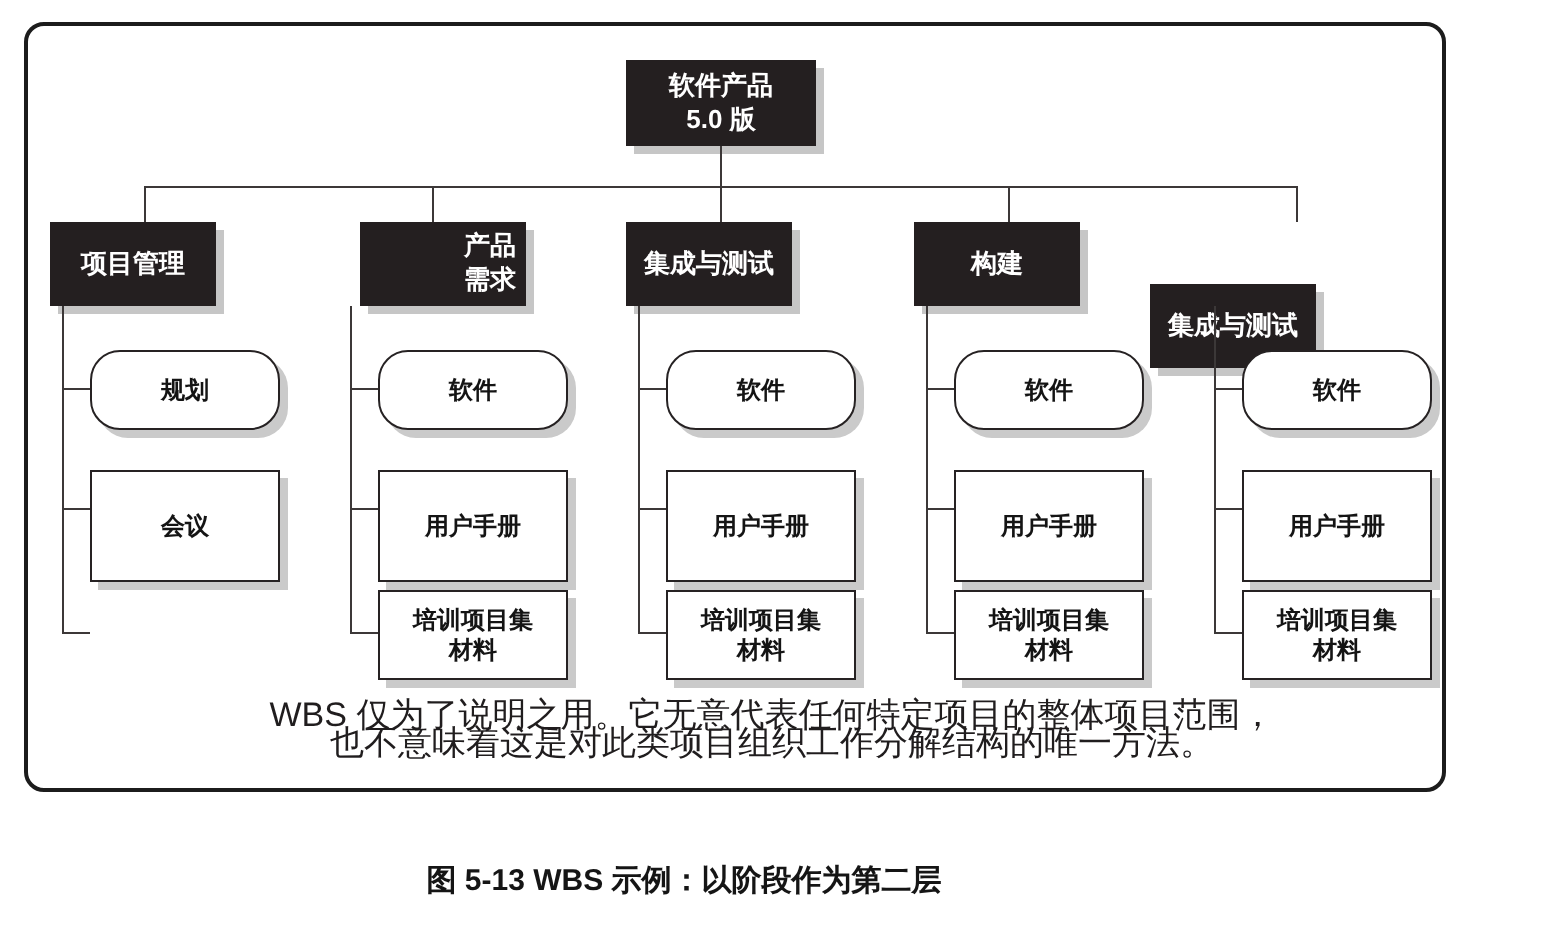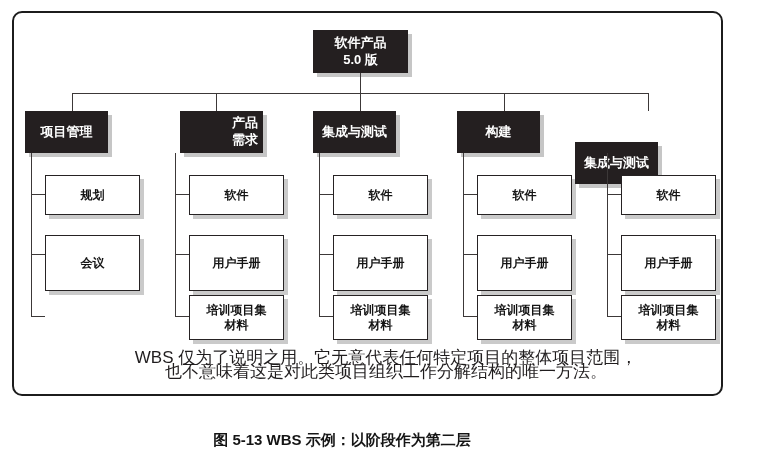--- a/index.html
+++ b/index.html
@@ -61,21 +61,21 @@
     left:0;top:431px;width:684px;
     text-align:center;
     font-size:15px;
     font-weight:bold;
     color:#151515;
   }
   
   .root-box{left:313px;top:30px;width:95px;height:43px;}
   .hdr{top:111px;width:83px;height:42px;}
   .child{width:95px;}
-  .r1{top:175px;height:40px;}
+  .r1{top:175px;height:40px;border-radius:15px;}
   .r2{top:235px;height:56px;}
   .r3{top:295px;height:45px;}
   .colline{top:153px;width:1px;height:164px;}
   .stub{height:1px;width:14px;}
   .s1{top:194px;} .s2{top:254px;} .s3{top:316px;}
 </style>
 </head>
 <body>
 
 <div class="canvas">

